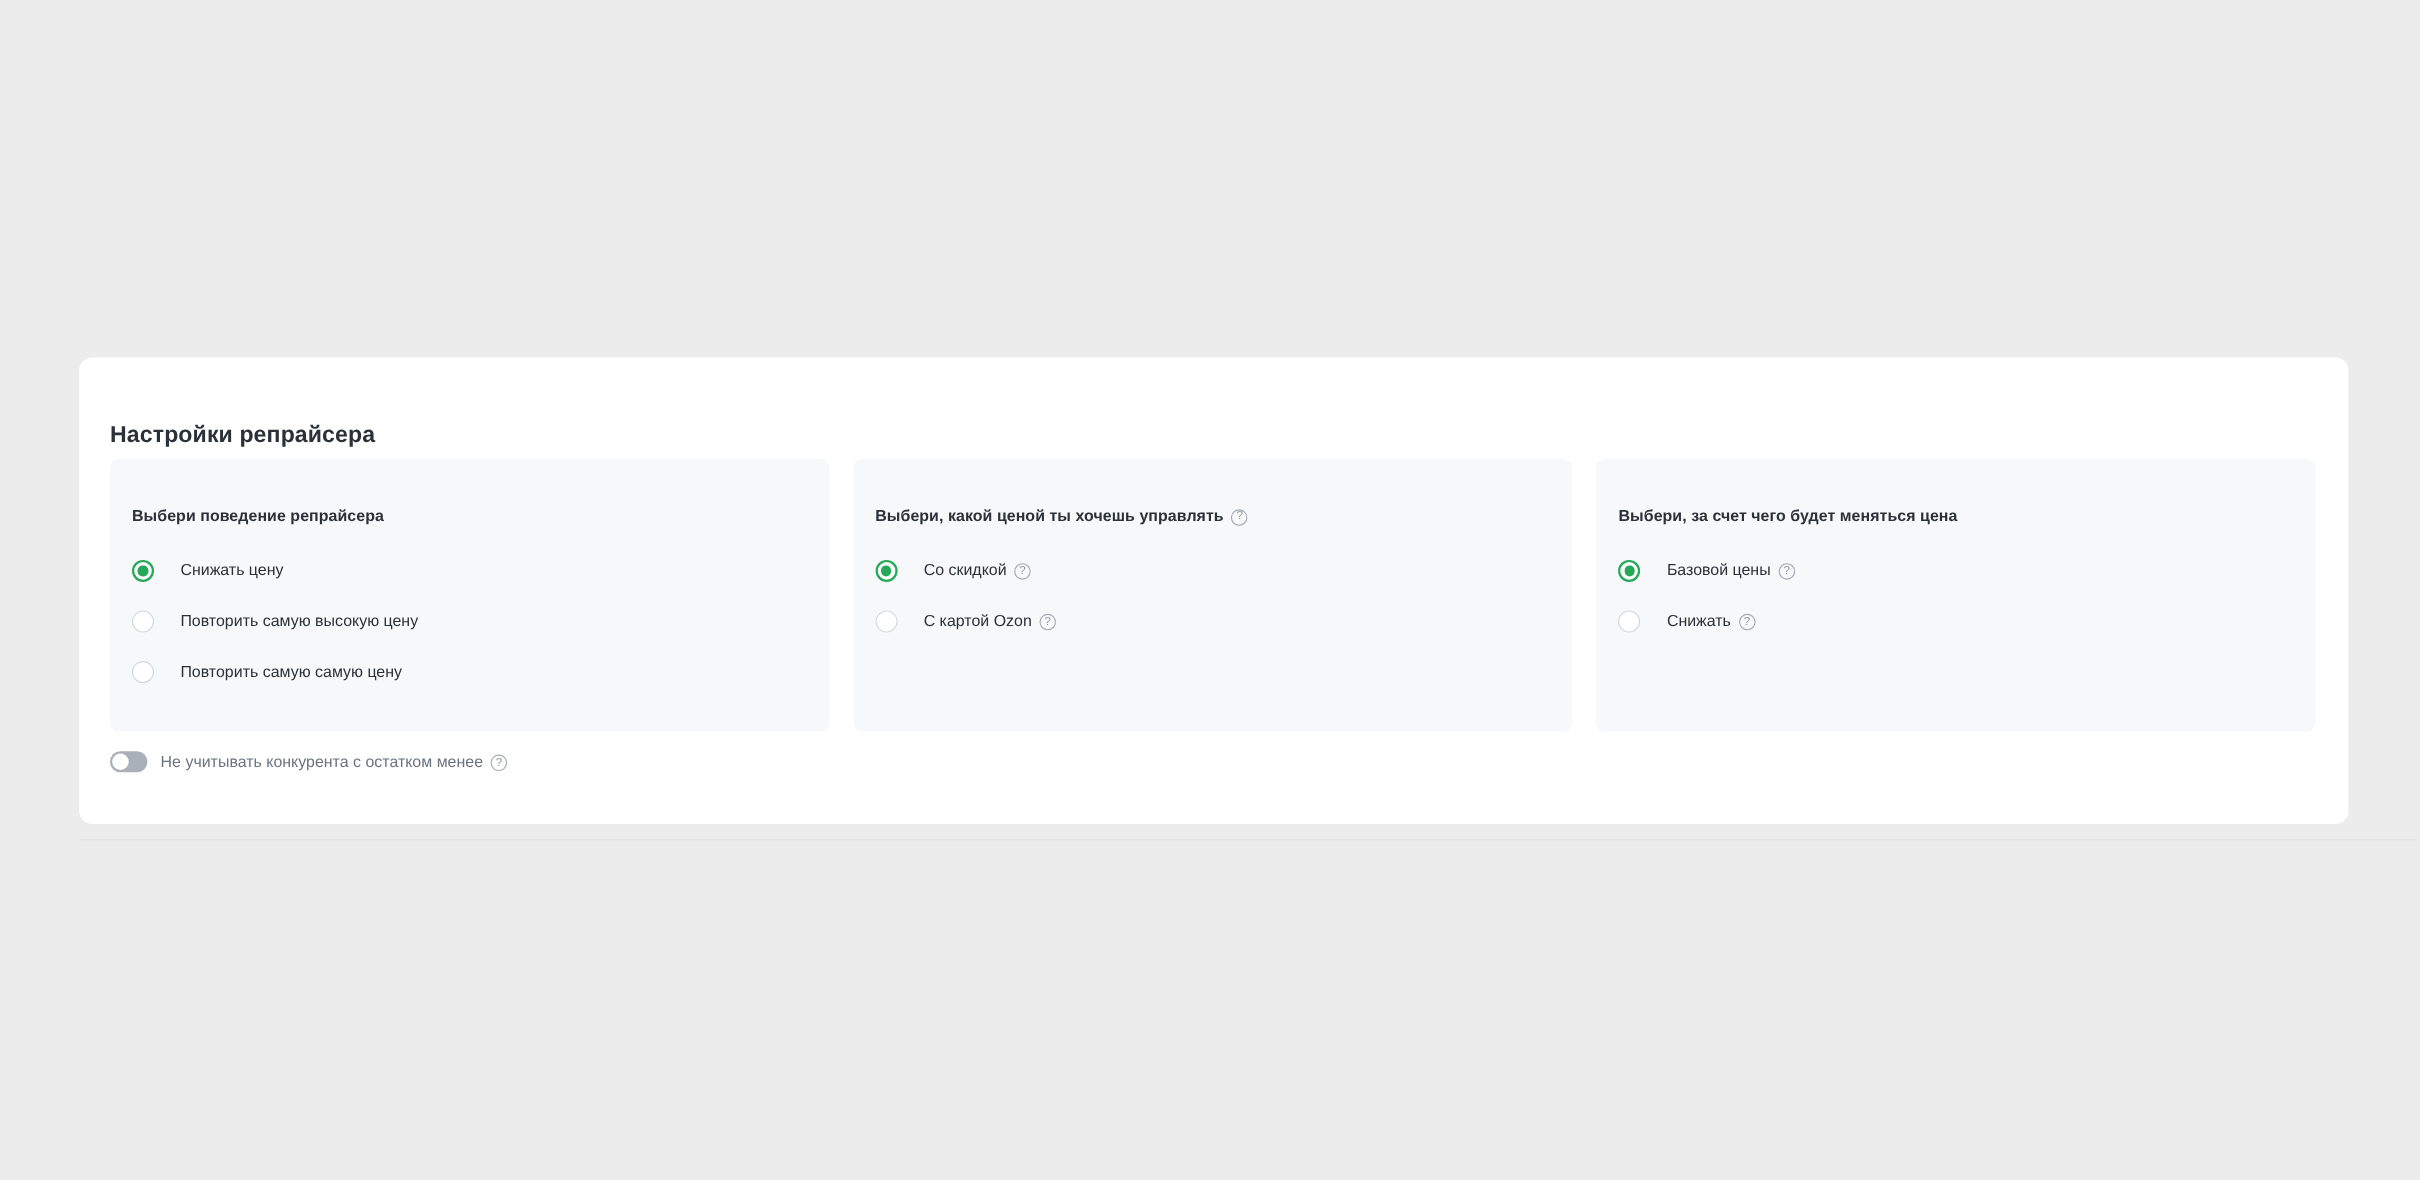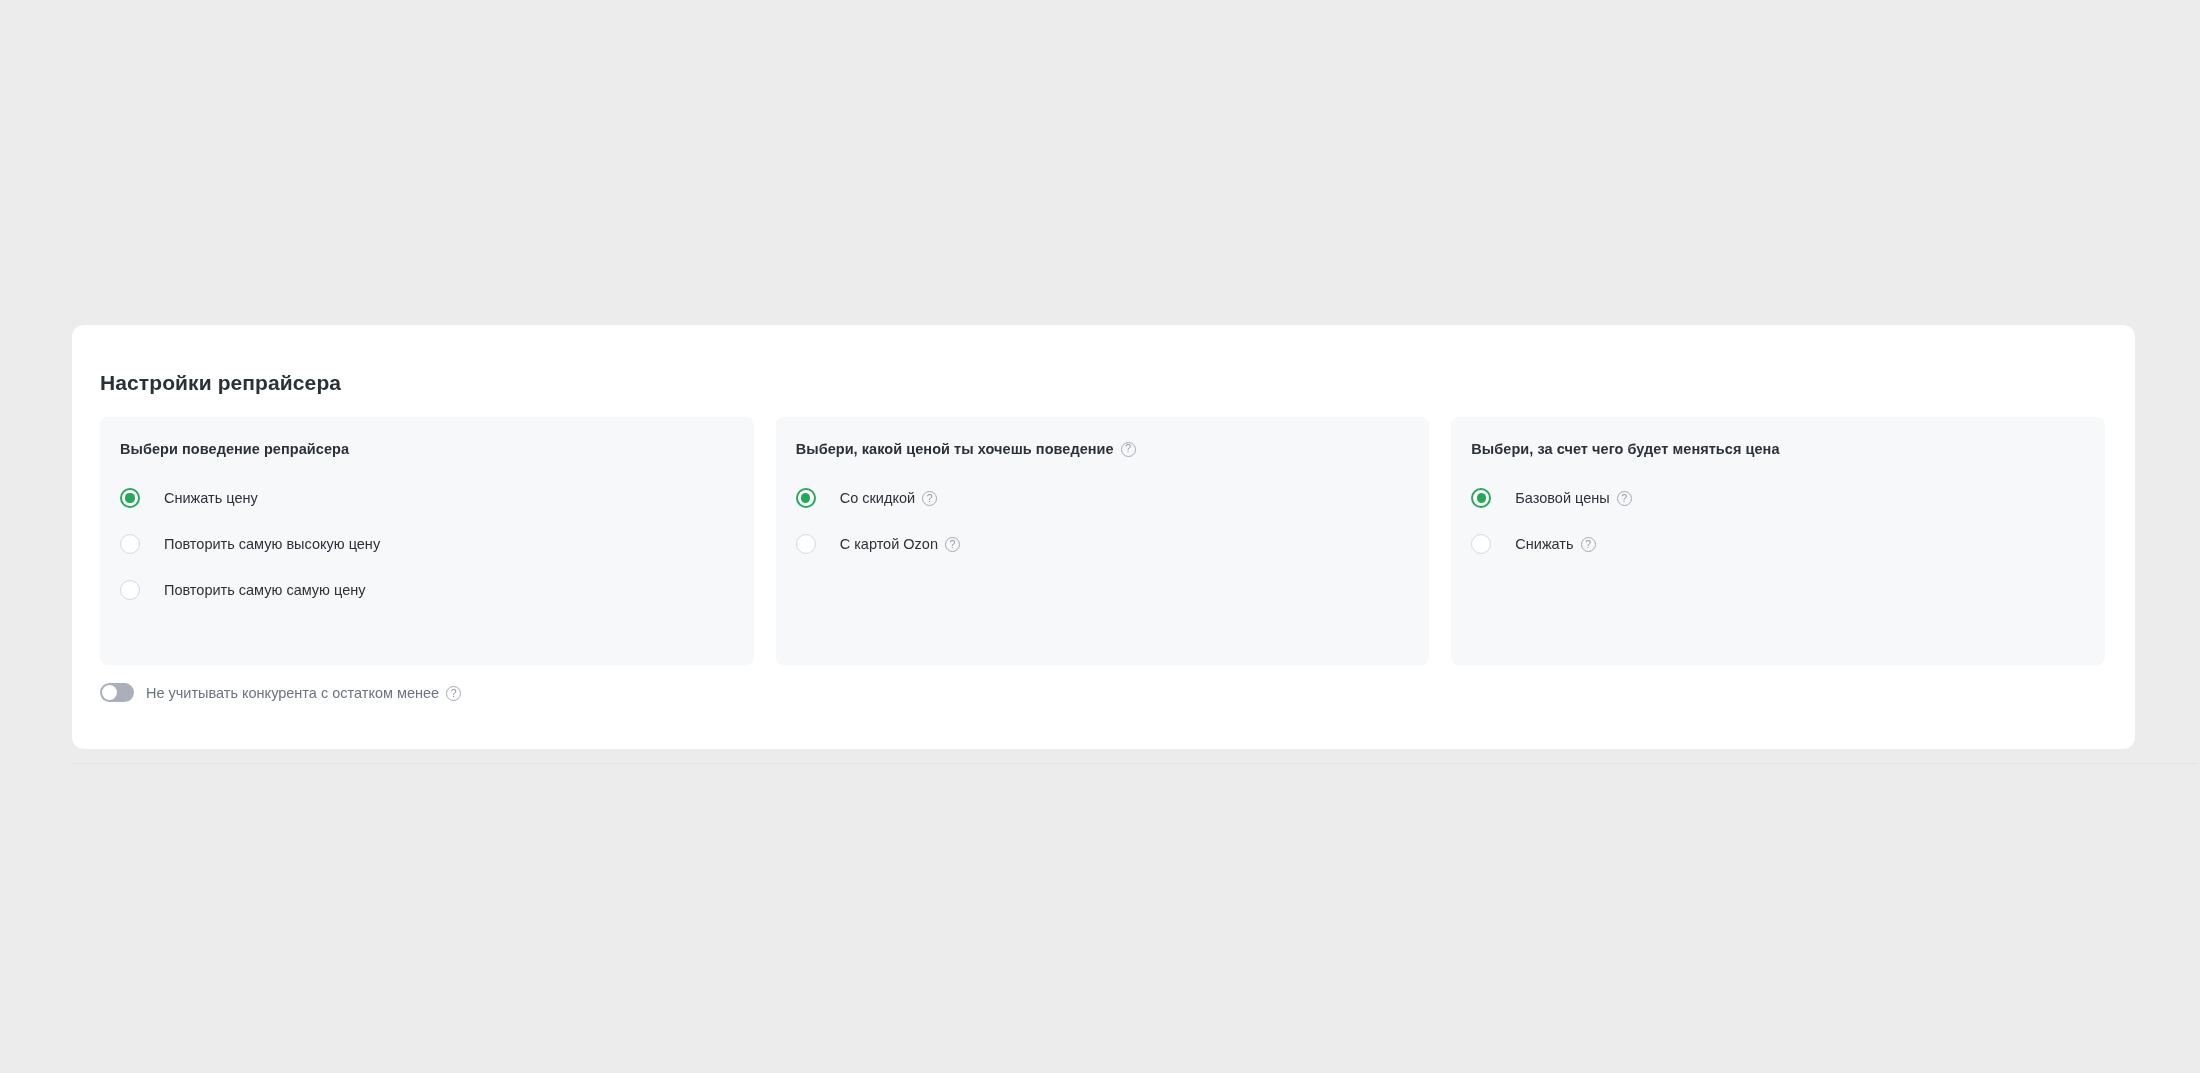--- a/index.html
+++ b/index.html
@@ -28,21 +28,21 @@
     left: 72px;
     top: 763px;
     width: 2126px;
     height: 1px;
     background: #e2e2e2;
   }
 
   .card-title {
     position: absolute;
     left: 28px;
-    top: 46px;
+    top: 59px;
     font-size: 21px;
     font-weight: bold;
     color: #2b3138;
     letter-spacing: 0.1px;
   }
 
   
   .panels {
     position: absolute;
     left: 28px;
@@ -62,20 +62,21 @@
 
   .panel-title {
     font-size: 14.5px;
     font-weight: bold;
     color: #2b3138;
     display: flex;
     align-items: flex-start;
     gap: 7px;
     margin-bottom: 18px;
     letter-spacing: 0.05px;
+    margin-top: 21px;
   }
 
   
   .help-icon {
     display: inline-flex;
     align-items: center;
     justify-content: center;
     width: 15px;
     height: 15px;
     flex: 0 0 auto;
@@ -209,21 +210,21 @@
           <span class="radio-label">
             <span>Повторить самую самую цену</span>
           </span>
         </div>
 
       </div>
     </div>
 
     <div class="panel">
       <div class="panel-title">
-        <span>Выбери, какой ценой ты хочешь поведение</span>
+        <span>Выбери, какой ценой ты хочешь управлять</span>
         <span class="help-icon">
           <span>?</span>
         </span>
       </div>
       <div class="radio-list">
 
         <div class="radio-row">
           <span class="radio on"></span>
           <span class="radio-label">
             <span>Со скидкой</span>

